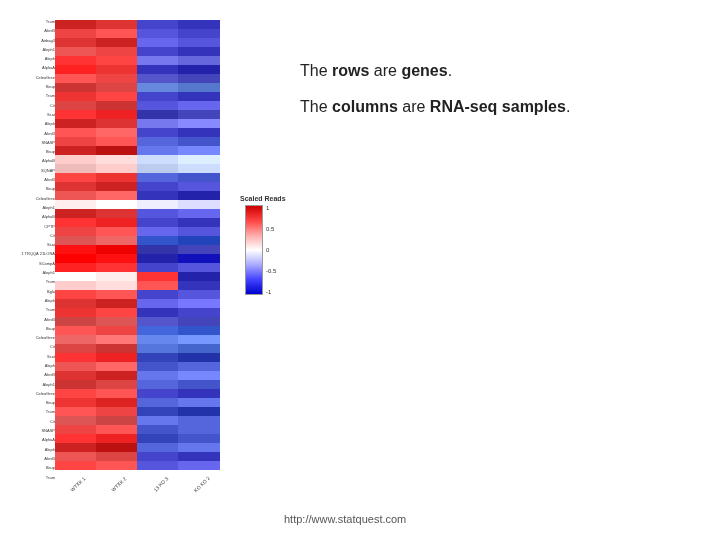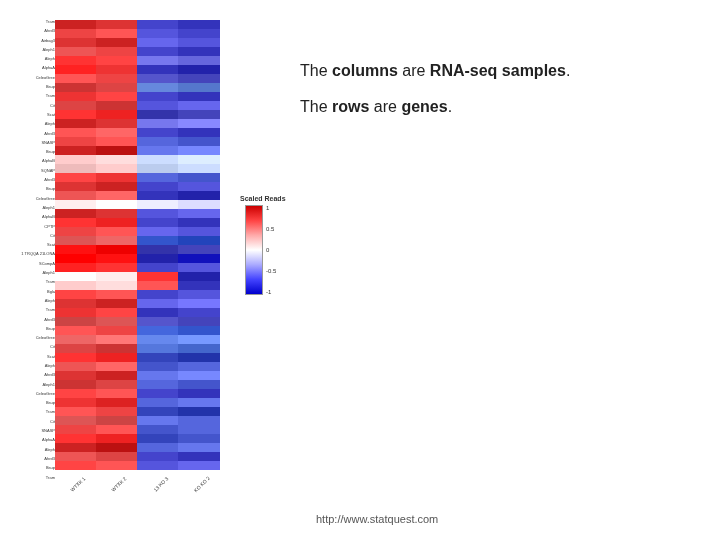--- a/index.html
+++ b/index.html
@@ -99,21 +99,21 @@
       font-size: 14px;
       color: #222;
       line-height: 1.5;
       max-width: 360px;
     }
 
     
     .url-text {
       position: absolute;
       bottom: 15px;
-      left: 316px;
+      left: 284px;
       font-size: 11px;
       color: #555;
     }
 
     
     .row-labels {
       position: absolute;
       left: 20px;
       top: 20px;
       width: 35px;
@@ -459,22 +459,22 @@
         <div style="font-size:6px; color:#333;">0.5</div>
         <div style="font-size:6px; color:#333;">0</div>
         <div style="font-size:6px; color:#333;">-0.5</div>
         <div style="font-size:6px; color:#333;">-1</div>
       </div>
     </div>
   </div>
 
   <div class="text-section">
     <div class="description-text">
+      The <strong>rows</strong> are <strong>genes</strong>.
+    </div>
+    <div class="description-text">
       The <strong>columns</strong> are <strong>RNA-seq samples</strong>.
     </div>
-    <div class="description-text">
-      The <strong>rows</strong> are <strong>genes</strong>.
-    </div>
   </div>
 
   <div class="url-text">http://www.statquest.com</div>
 
 </div>
 
 </body></html>

